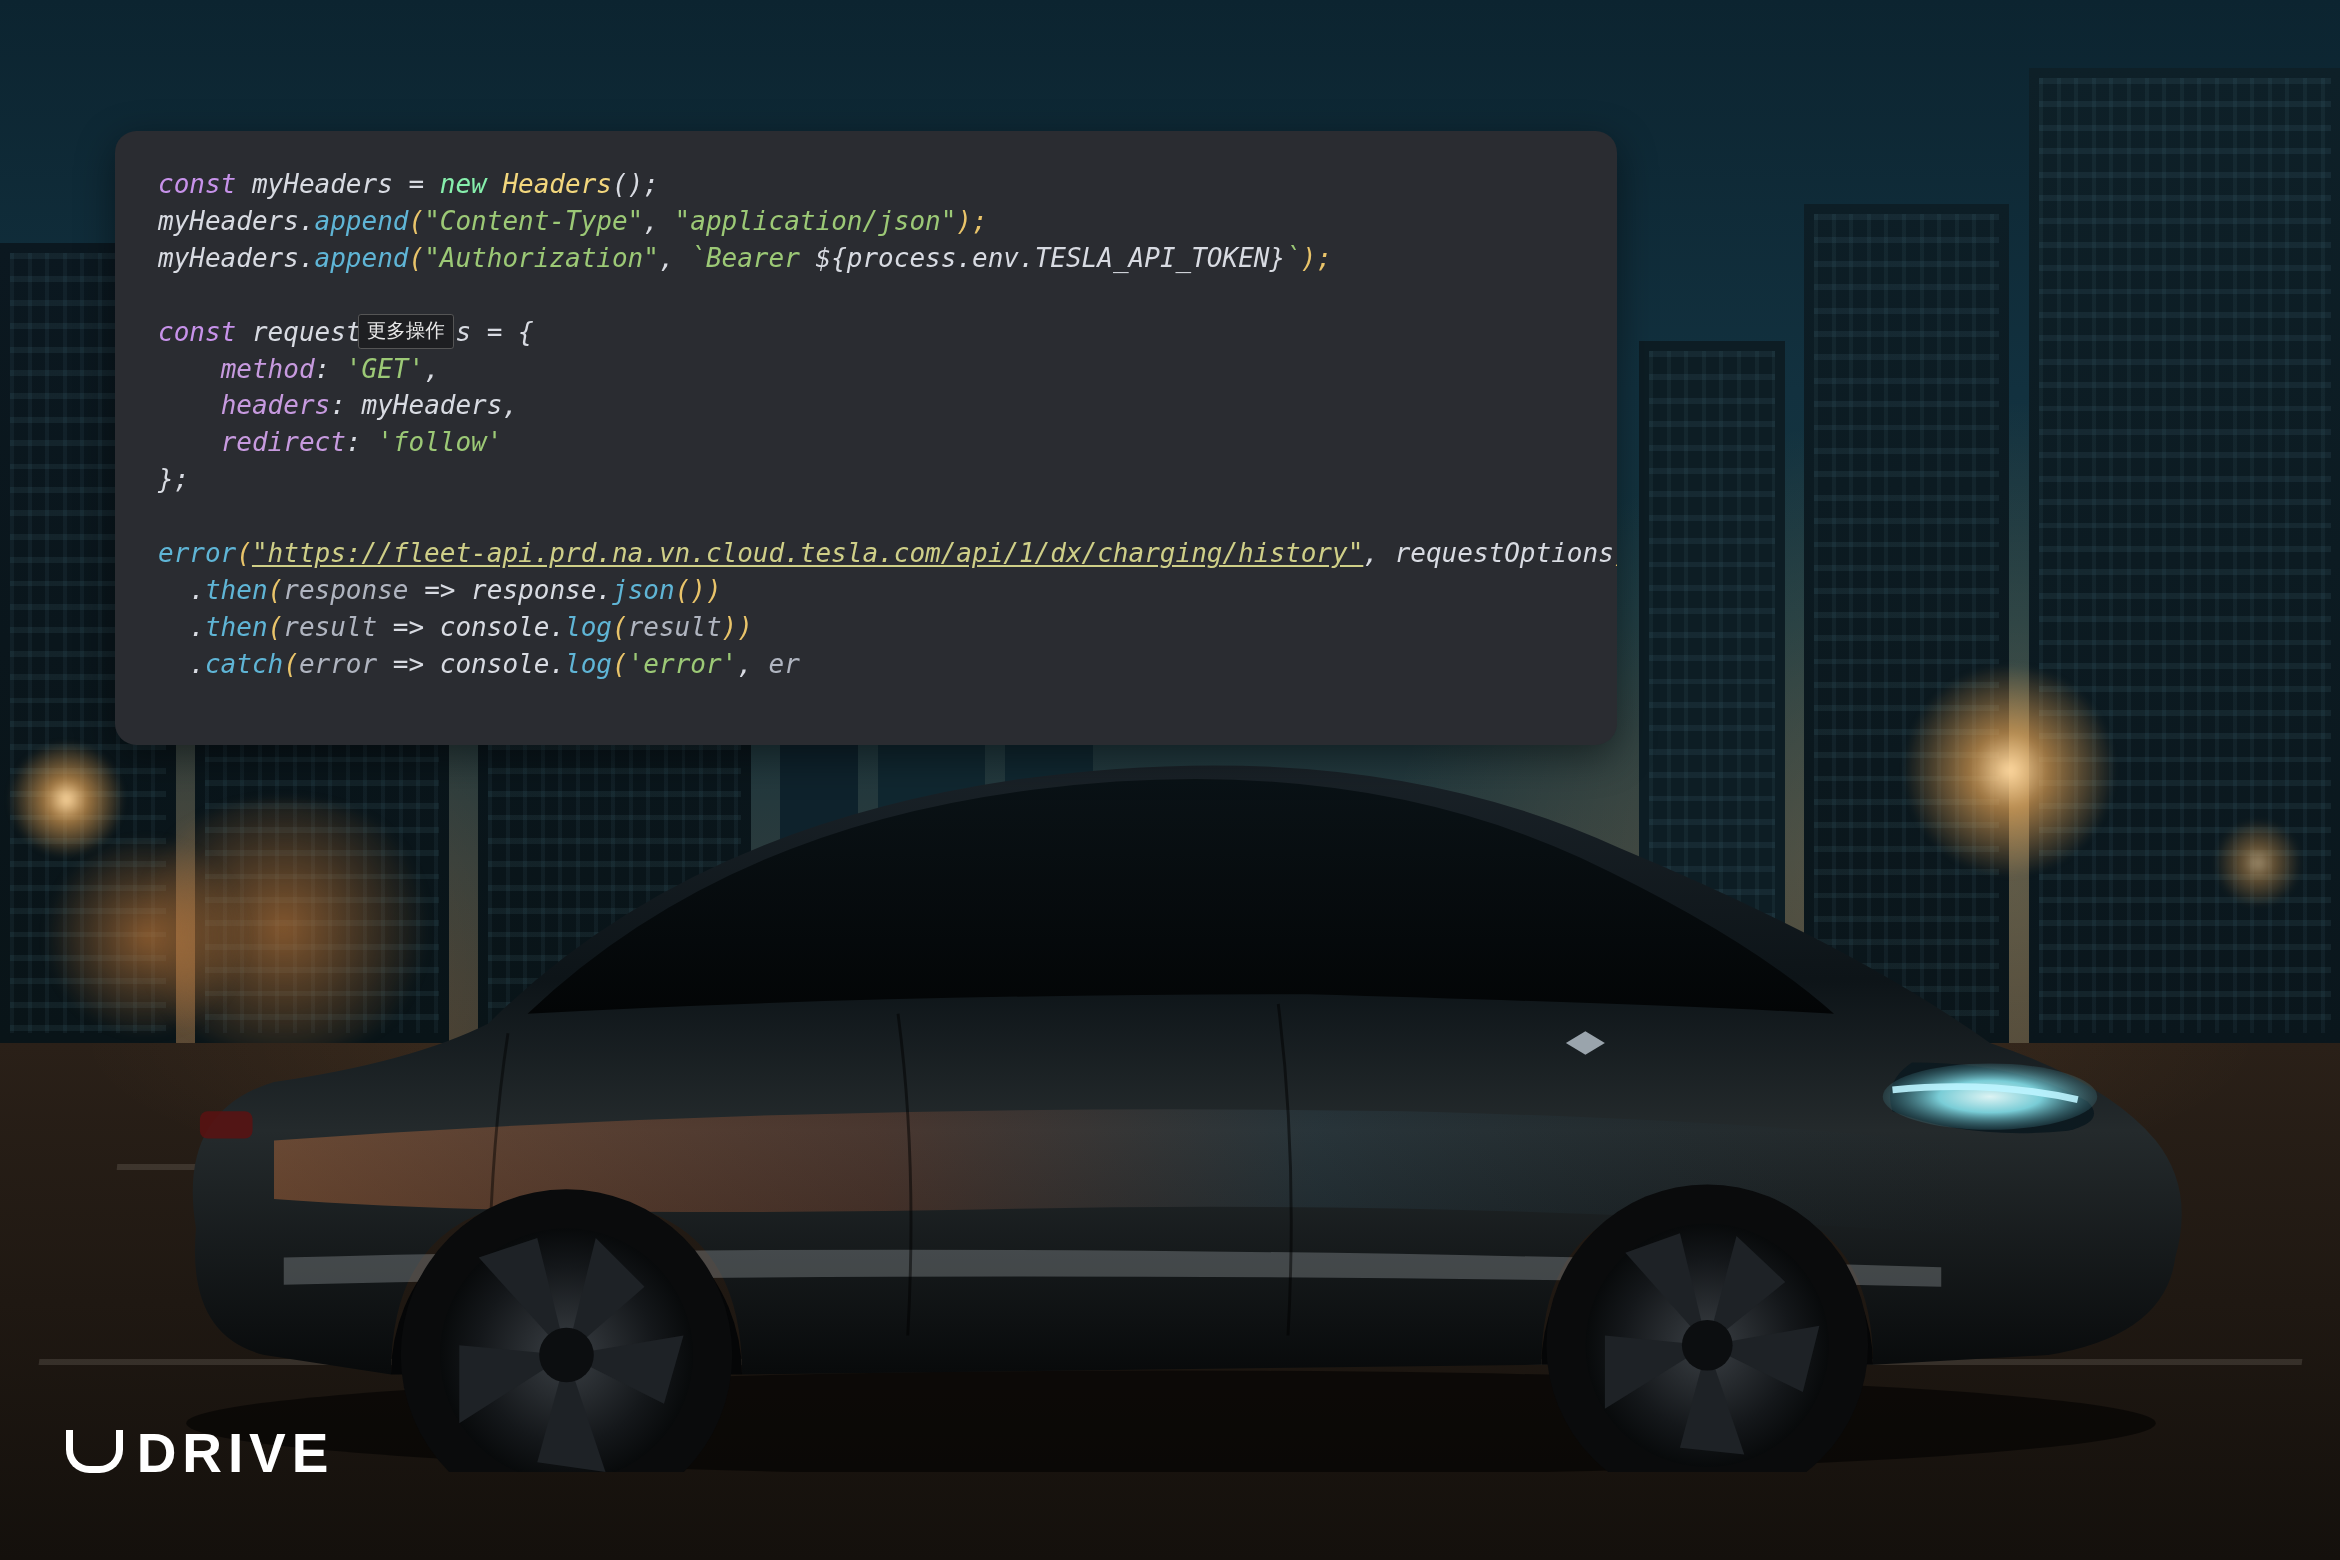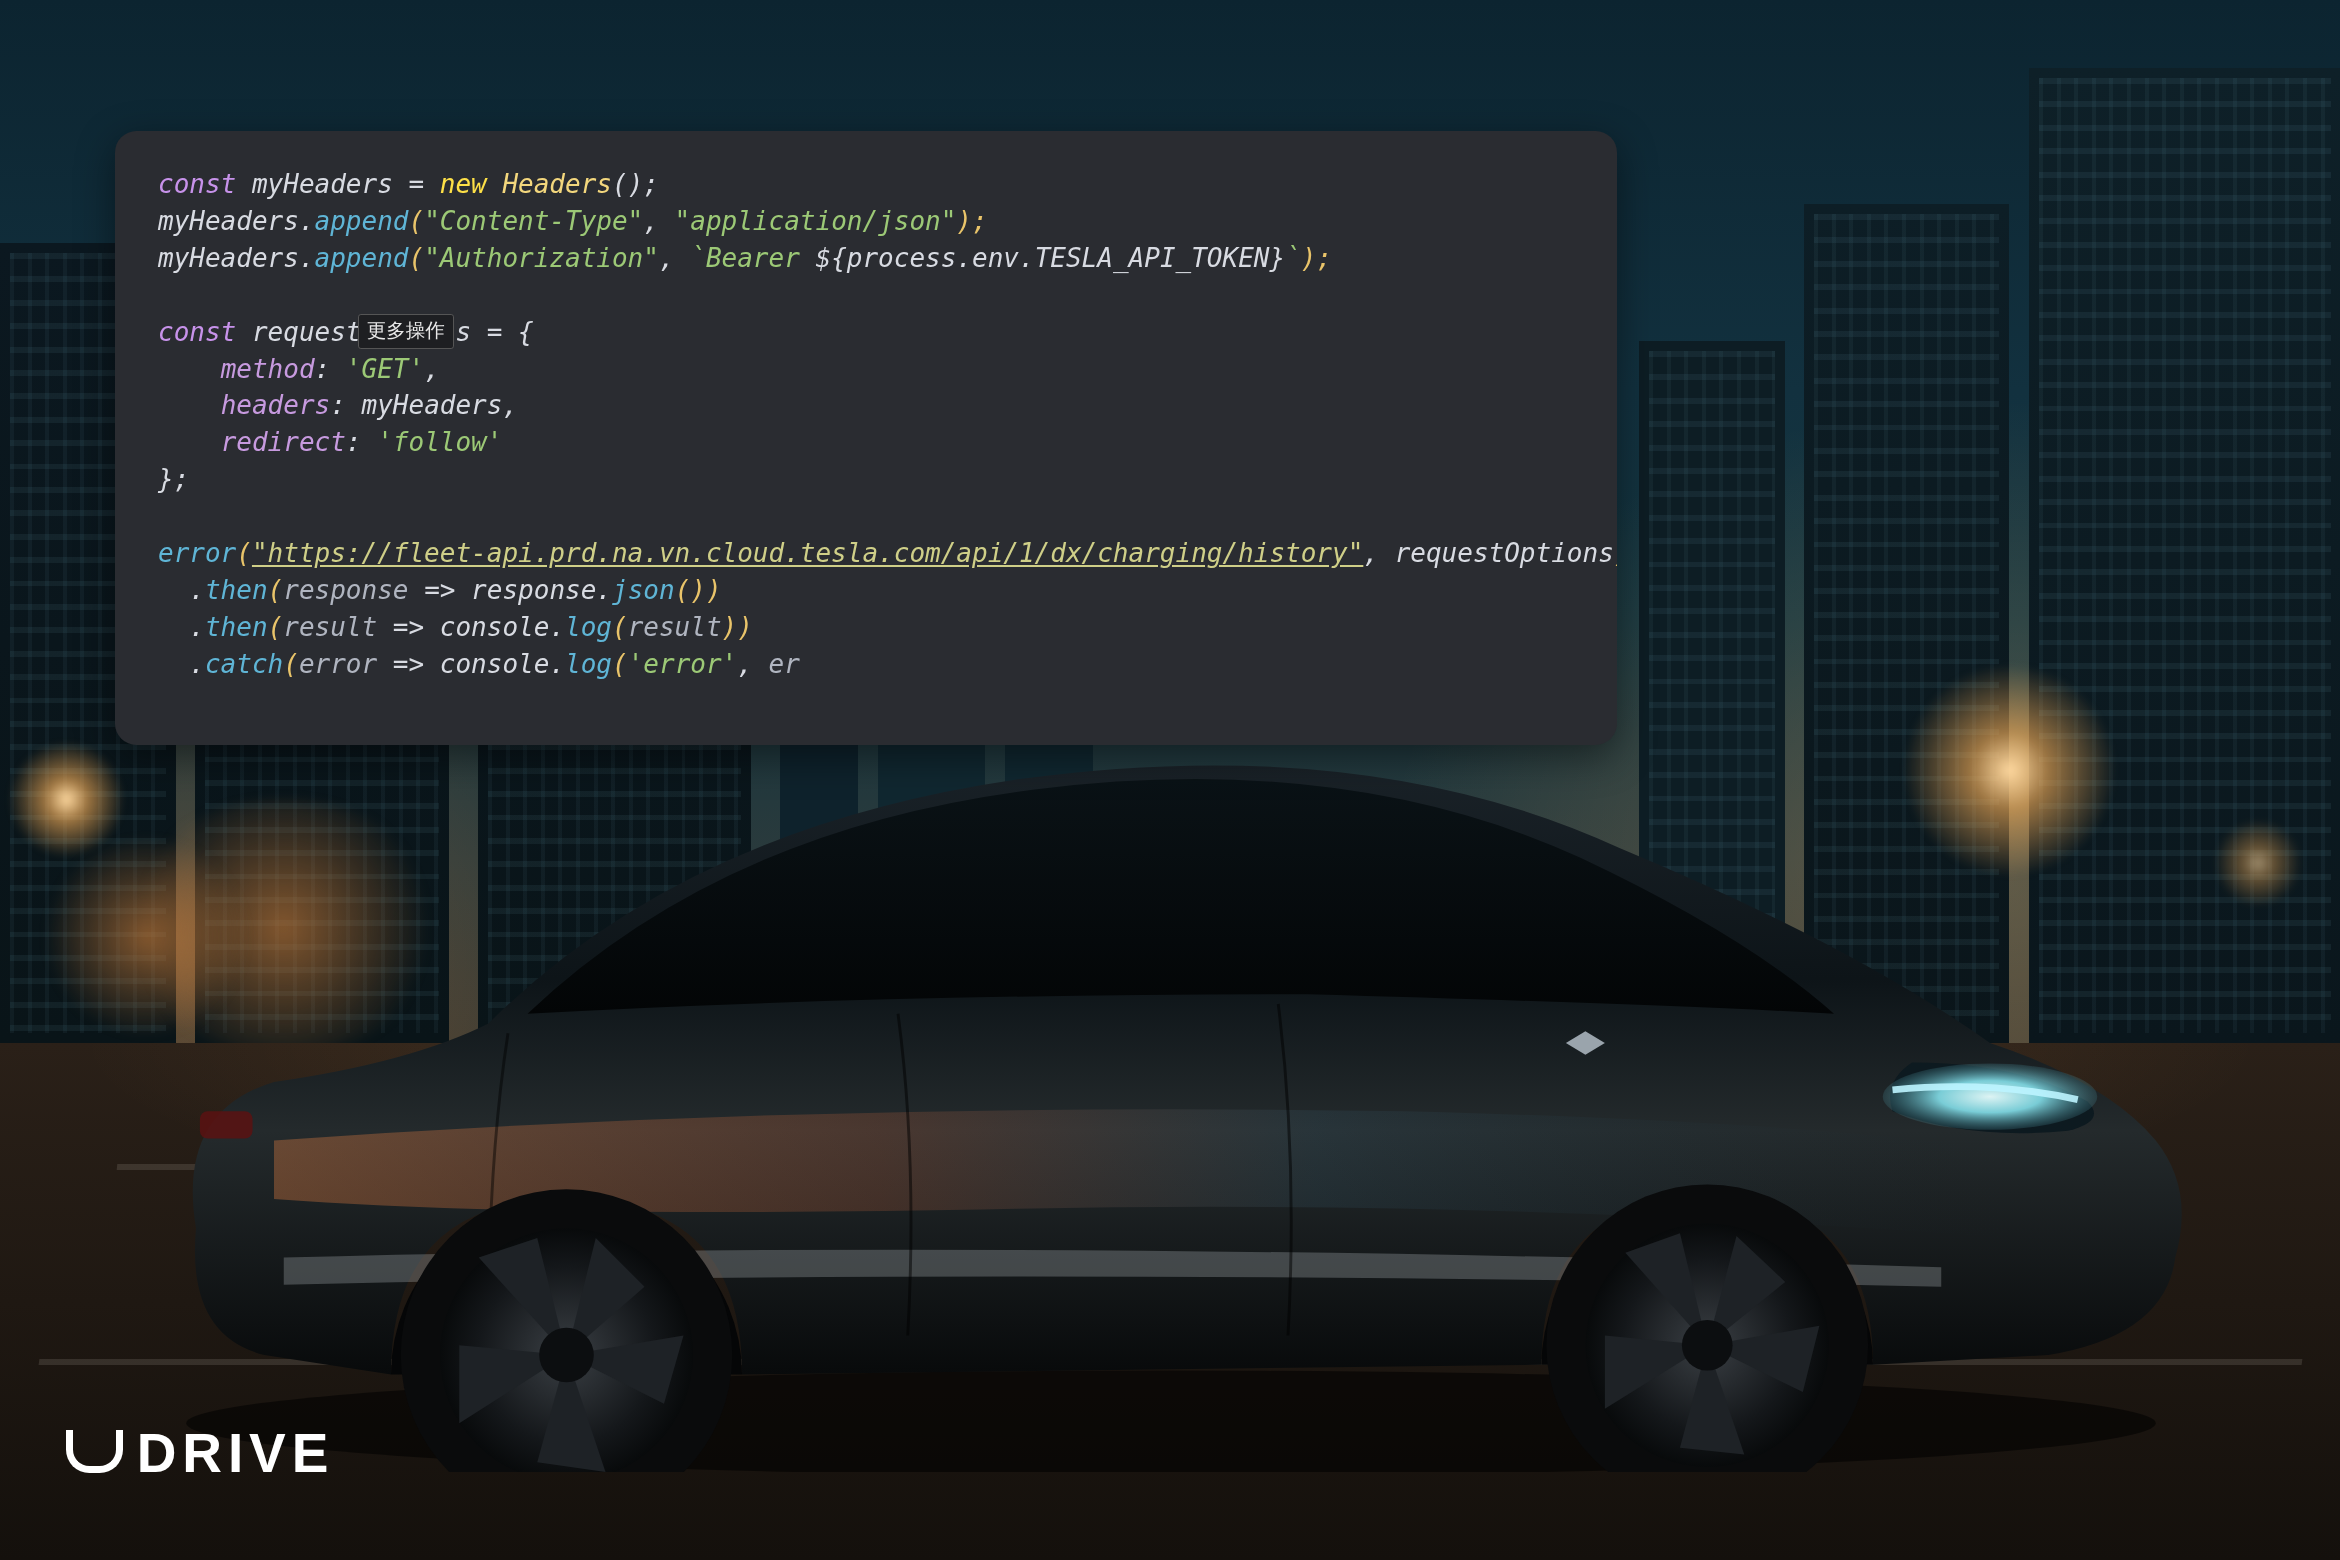--- a/index.html
+++ b/index.html
@@ -77,21 +77,21 @@
   .code {
     font-family: "SFMono-Regular","Menlo","Consolas",monospace;
     font-size:26px;
     line-height:1.42;
     color:#d8dbe2;
     white-space:pre;
     font-style: italic;
   }
   .code .pln { color:#d8dbe2; font-style: italic; }
   .code .kw  { color:#c792ea; font-style:italic;text-align:center; }   
-  .code .nw  { color:#fde047; font-style:italic; }   
+  .code .nw  { color:#86efac; font-style:italic; }   
   .code .cls { color:#f3d77d; }                       
   .code .mth { color:#5fb5d6; }                       
   .code .str { color:#9cc976; }                       
   .code .url { color:#cfcf88; text-decoration: underline; text-underline-offset:2.9px; }
   .code .tpl { color:#d8dbe2; }
   .code .par { color:#e9c46a; }                       
   .code .op  { color:#d8dbe2; }
   .code .prop{ color:#c79adf; }                       
   .code .prm { color:#b0b5c0; }                       
 

